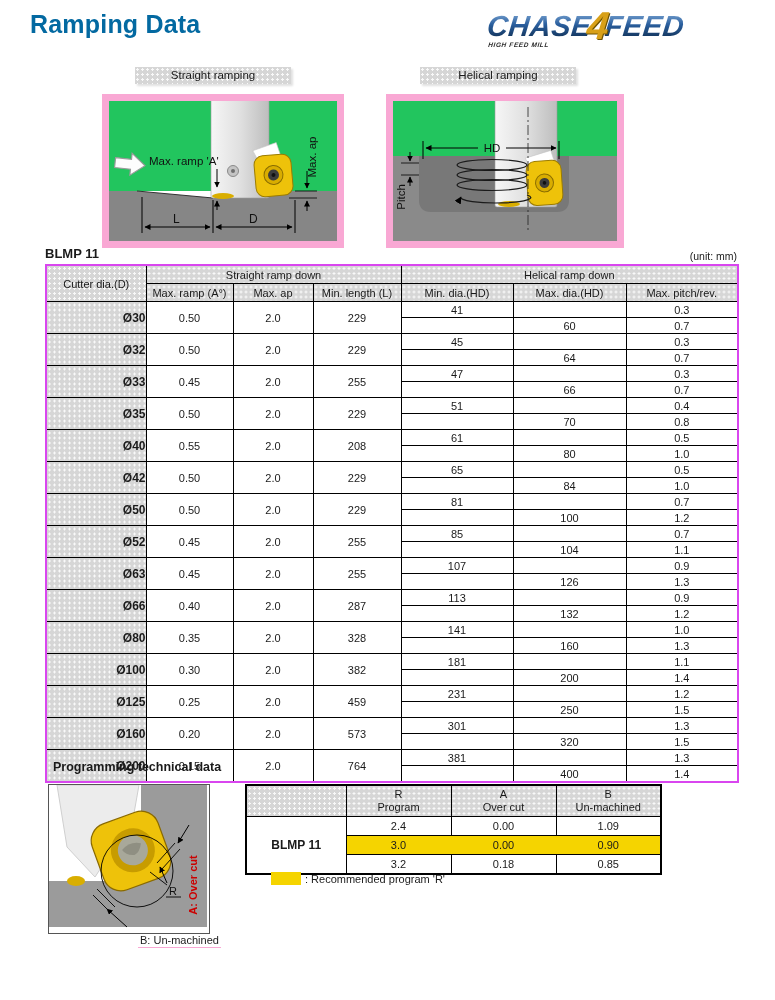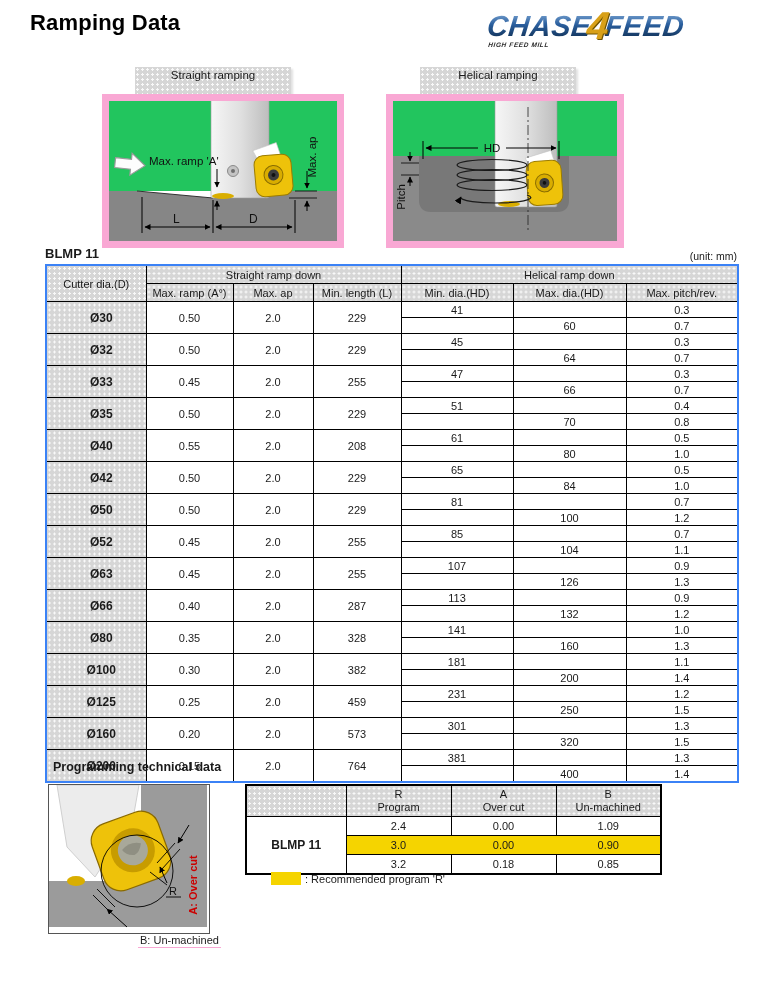--- a/index.html
+++ b/index.html
@@ -4,45 +4,45 @@
 <style>
   html,body{margin:0;padding:0;background:#fff;}
   .page{position:relative;width:775px;height:1000px;background:#fff;overflow:hidden;
         font-family:"Liberation Sans",sans-serif;color:#1a1a1a;}
   
   .gdot{background-color:#d6d6d6;
         background-image:radial-gradient(circle,rgba(255,255,255,.85) 1px,transparent 1.2px);
         background-size:5px 5px;}
   .abs{position:absolute;}
   
-  .page-title{left:30px;top:10px;font-size:22px;font-weight:bold;letter-spacing:.2px;color:#000000;}
+  .page-title{left:30px;top:10px;font-size:25px;font-weight:bold;letter-spacing:.2px;color:#0369a1;}
   .logo{left:487px;top:8px;width:210px;font-style:italic;font-weight:bold;transform:skewX(-6deg);}
   .logo-main{white-space:nowrap;line-height:30px;}
   .logo-chase,.logo-feed{font-size:29px;color:#16406e;letter-spacing:.5px;
         background:linear-gradient(180deg,#8db4de 0%,#2a5f9e 45%,#0c2747 100%);
         -webkit-background-clip:text;background-clip:text;-webkit-text-fill-color:transparent;}
   .logo-four{font-size:39px;color:#d8a018;margin:0 -4px;position:relative;top:3px;
         text-shadow:1px 1px 0 #6e5200;}
   .logo-sub{font-size:6.5px;color:#2a2a2a;letter-spacing:.6px;margin-top:-5px;padding-left:3px;}
   
-  .diag-label{height:27px;line-height:17px;text-align:center;font-size:11.5px;
+  .diag-label{height:17px;line-height:17px;text-align:center;font-size:11.5px;
         box-shadow:2px 2px 2px rgba(0,0,0,.12);}
   .diag-box{border:7px solid #f9a8d4;background:#22c55e;}
   svg text{font-family:"Liberation Sans",sans-serif;fill:#111;}
   
   .tbl-title{left:45px;top:246px;font-size:13px;font-weight:bold;}
   .tbl-unit{right:38px;top:250px;font-size:10.5px;}
   table{border-collapse:collapse;table-layout:fixed;}
-  .main-table{left:45px;top:264px;width:692px;font-size:11px;border:2px solid #3b82f6;}
+  .main-table{left:45px;top:264px;width:692px;font-size:11px;border:2px solid #d946ef;}
   .main-table th,.main-table td{border:1px solid #000;padding:0;text-align:center;
         overflow:hidden;white-space:nowrap;}
   .main-table thead th{font-weight:normal;font-size:11px;height:17px;}
   .main-table td.val{height:30px;background:#fff;}
   .main-table td.sub{height:15px;background:#fff;}
-  .main-table td.dia{text-align:center;padding-left:10px;font-weight:bold;font-size:12px;}
+  .main-table td.dia{text-align:right;padding-left:10px;font-weight:bold;font-size:12px;}
   
   .prog-title{left:45px;top:760px;font-size:12.5px;font-weight:bold;padding-left:8px;}
   .prog-img{left:48px;top:784px;width:160px;height:148px;border:1px solid #555;background:#fff;}
   .prog-blabel{left:138px;top:934px;font-size:11px;border-bottom:1px solid #f9a8d4;padding:0 2px 1px 2px;}
   .prog-table{left:245px;top:784px;width:415px;font-size:11px;border:2px solid #000;}
   .prog-table th,.prog-table td{border:1px solid #000;padding:0;text-align:center;}
   .prog-table thead th{font-weight:normal;height:30px;line-height:13px;}
   .prog-table td{height:18px;background:#fff;text-align:center;}
   .prog-table td.plabel{font-weight:bold;font-size:12px;}
   .prog-table td.hl{background:#f5d400;border-left-color:#f5d400;border-right-color:#f5d400;}

